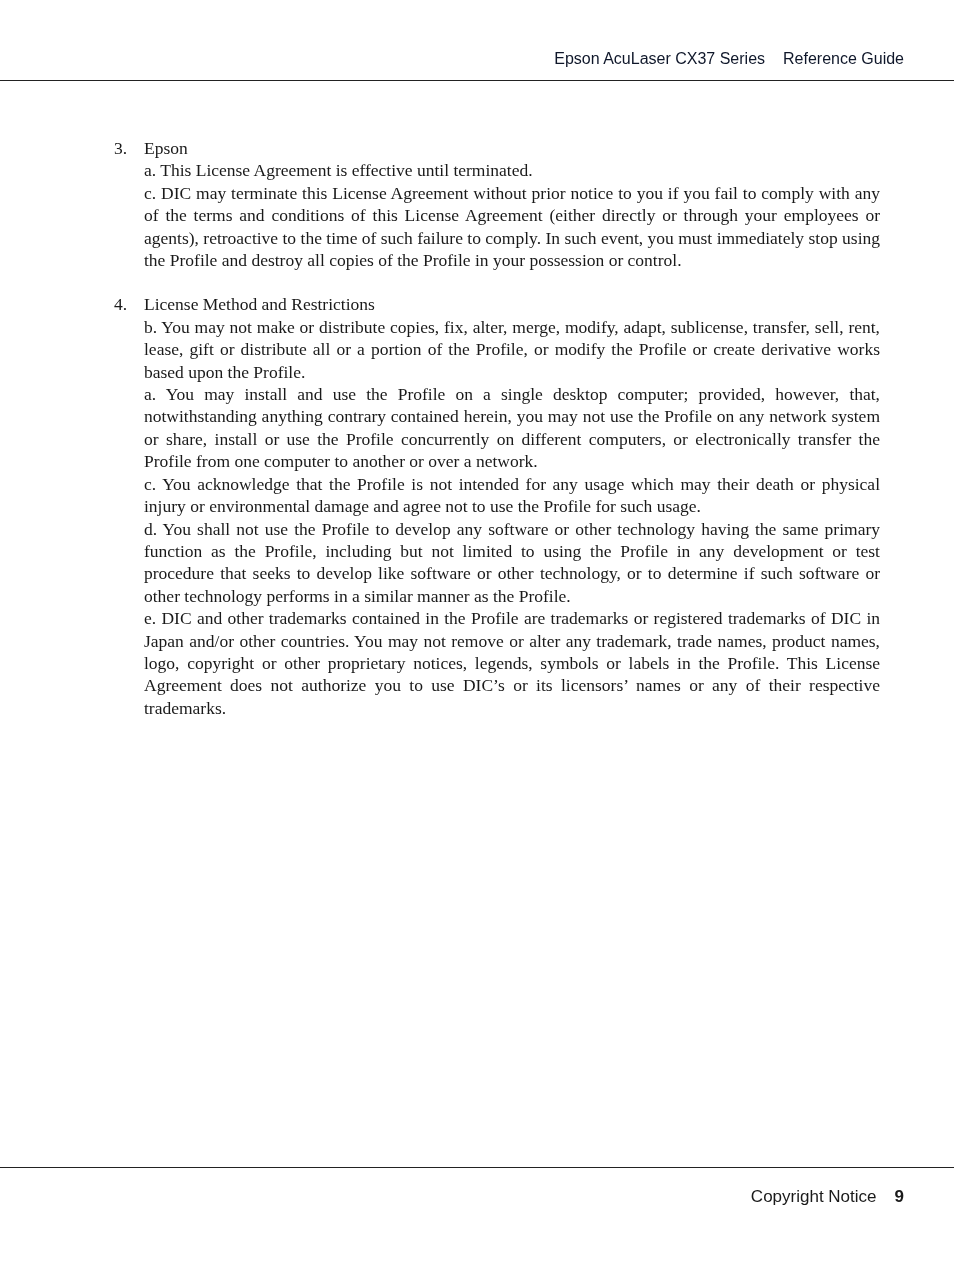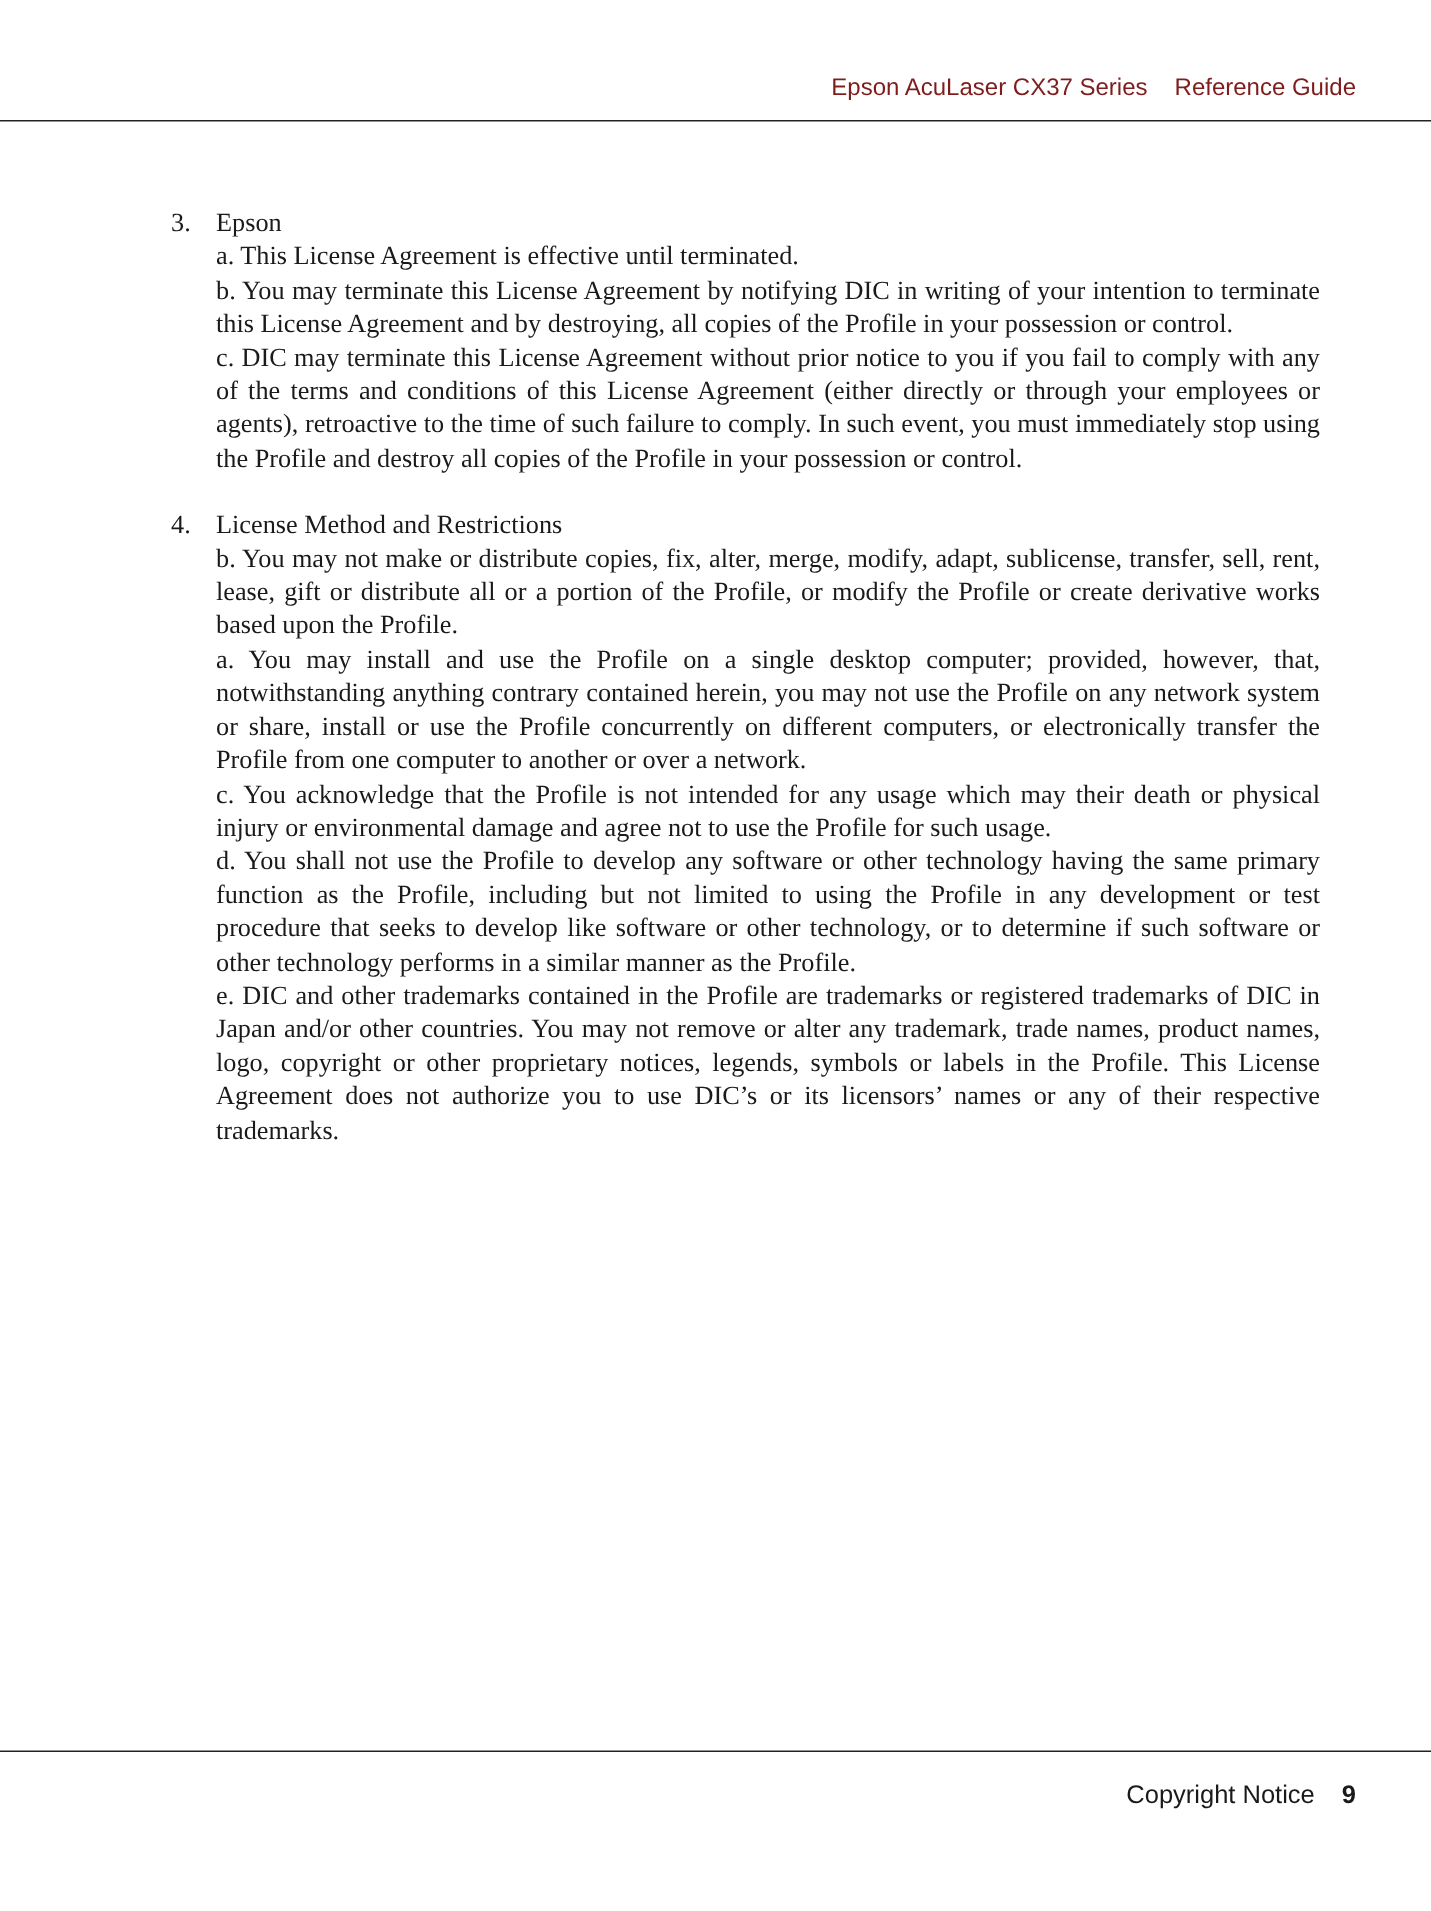--- a/index.html
+++ b/index.html
@@ -1,19 +1,19 @@
 <!DOCTYPE html>
 <html><head>
   <meta charset="utf-8">
   <style>
     html, body { margin: 0; padding: 0; background: #ffffff; }
     body { width: 954px; height: 1274px; position: relative; overflow: hidden; color: #1a1a1a; }
     .header {
       position: absolute; top: 50px; right: 50px;
-      font-family: "Liberation Sans", sans-serif; font-size: 16px; color: #7f1d1d;
+      font-family: "Liberation Sans", sans-serif; font-size: 16px; color: #0f172a;
       white-space: nowrap;
     }
     .header .sep { display: inline-block; width: 18px; }
     .rule-top { position: absolute; top: 80px; left: 0; width: 954px; height: 1px; background: #222; }
     .rule-bottom { position: absolute; top: 1167px; left: 0; width: 954px; height: 1px; background: #222; }
     .footer {
       position: absolute; top: 1187px; right: 50px;
       font-family: "Liberation Sans", sans-serif; font-size: 17px; color: #1a1a1a; white-space: nowrap;
     }
     .footer .page-num { font-weight: bold; margin-left: 18px; }
@@ -32,21 +32,20 @@
 <div class="header">
   <span>Epson AcuLaser CX37 Series</span><span class="sep"></span><span>Reference Guide</span>
 </div>
 <div class="rule-top"></div>
 
 <div class="content">
   <div class="section">
     <span class="num">3.</span>
     <div>Epson</div>
     <div class="para">a. This License Agreement is effective until terminated.</div>
-    <div class="para">b. You may terminate this License Agreement by notifying DIC in writing of your intention to terminate this License Agreement and by destroying, all copies of the Profile in your possession or control.</div>
     <div class="para">c. DIC may terminate this License Agreement without prior notice to you if you fail to comply with any of the terms and conditions of this License Agreement (either directly or through your employees or agents), retroactive to the time of such failure to comply. In such event, you must immediately stop using the Profile and destroy all copies of the Profile in your possession or control.</div>
   </div>
   <div class="section">
     <span class="num">4.</span>
     <div>License Method and Restrictions</div>
     <div class="para">b. You may not make or distribute copies, fix, alter, merge, modify, adapt, sublicense, transfer, sell, rent, lease, gift or distribute all or a portion of the Profile, or modify the Profile or create derivative works based upon the Profile.</div>
     <div class="para">a. You may install and use the Profile on a single desktop computer; provided, however, that, notwithstanding anything contrary contained herein, you may not use the Profile on any network system or share, install or use the Profile concurrently on different computers, or electronically transfer the Profile from one computer to another or over a network.</div>
     <div class="para">c. You acknowledge that the Profile is not intended for any usage which may their death or physical injury or environmental damage and agree not to use the Profile for such usage.</div>
     <div class="para">d. You shall not use the Profile to develop any software or other technology having the same primary function as the Profile, including but not limited to using the Profile in any development or test procedure that seeks to develop like software or other technology, or to determine if such software or other technology performs in a similar manner as the Profile.</div>
     <div class="para">e. DIC and other trademarks contained in the Profile are trademarks or registered trademarks of DIC in Japan and/or other countries. You may not remove or alter any trademark, trade names, product names, logo, copyright or other proprietary notices, legends, symbols or labels in the Profile. This License Agreement does not authorize you to use DIC’s or its licensors’ names or any of their respective trademarks.</div>

